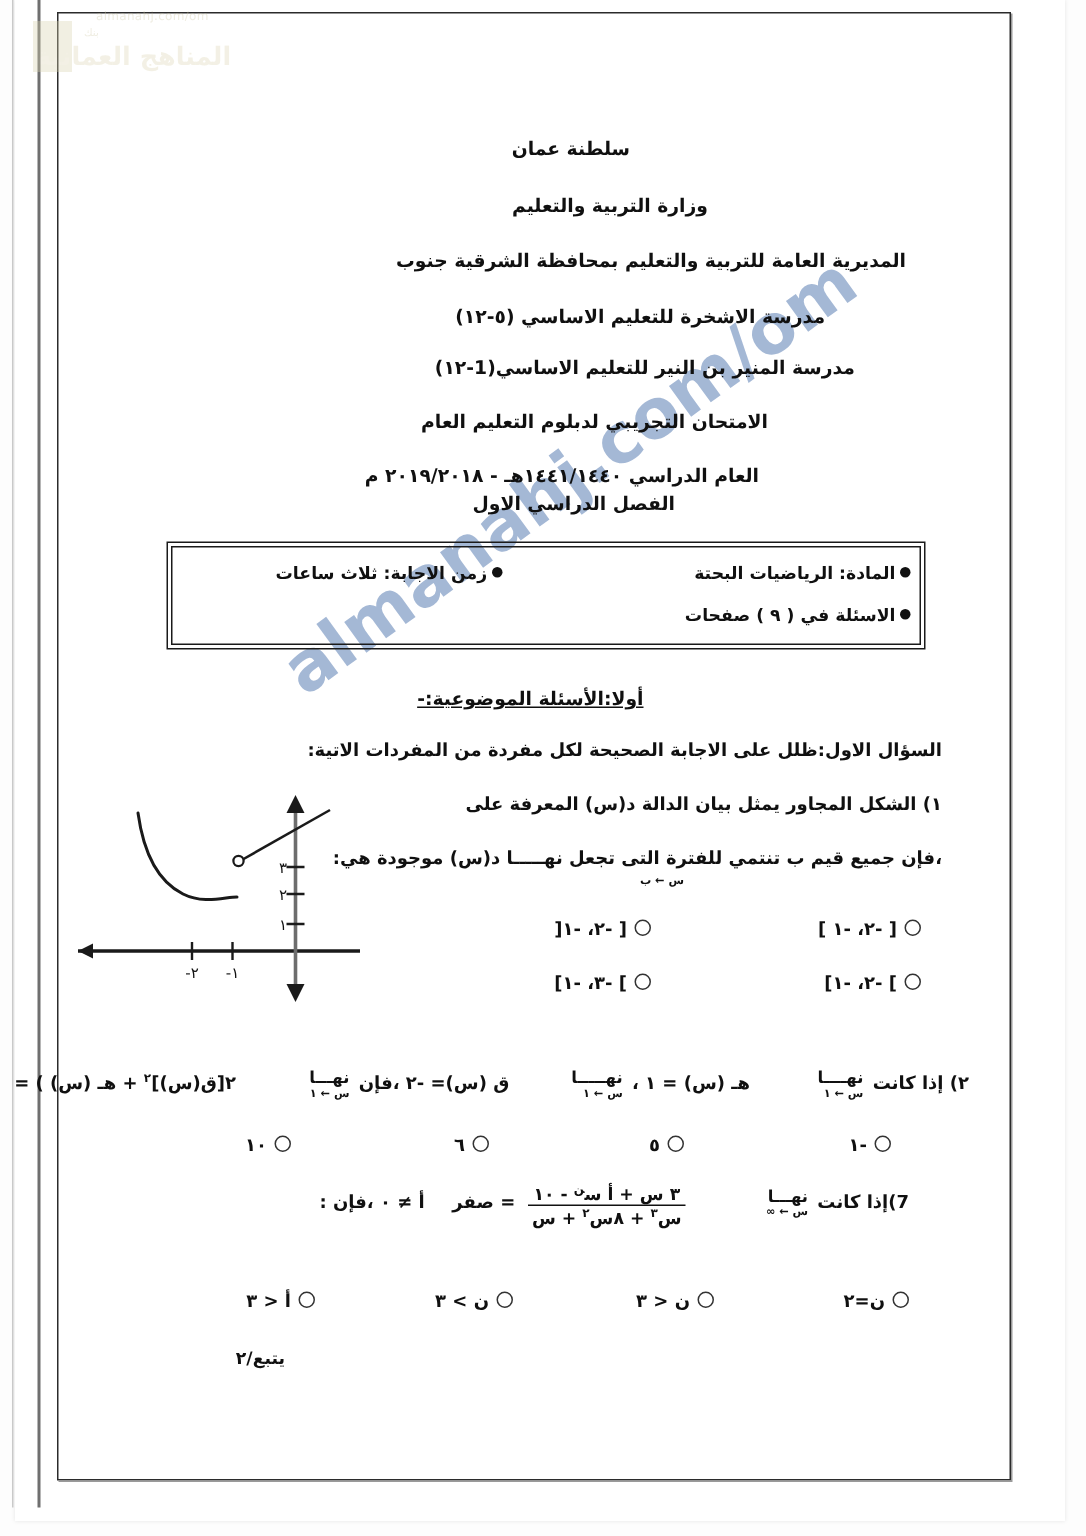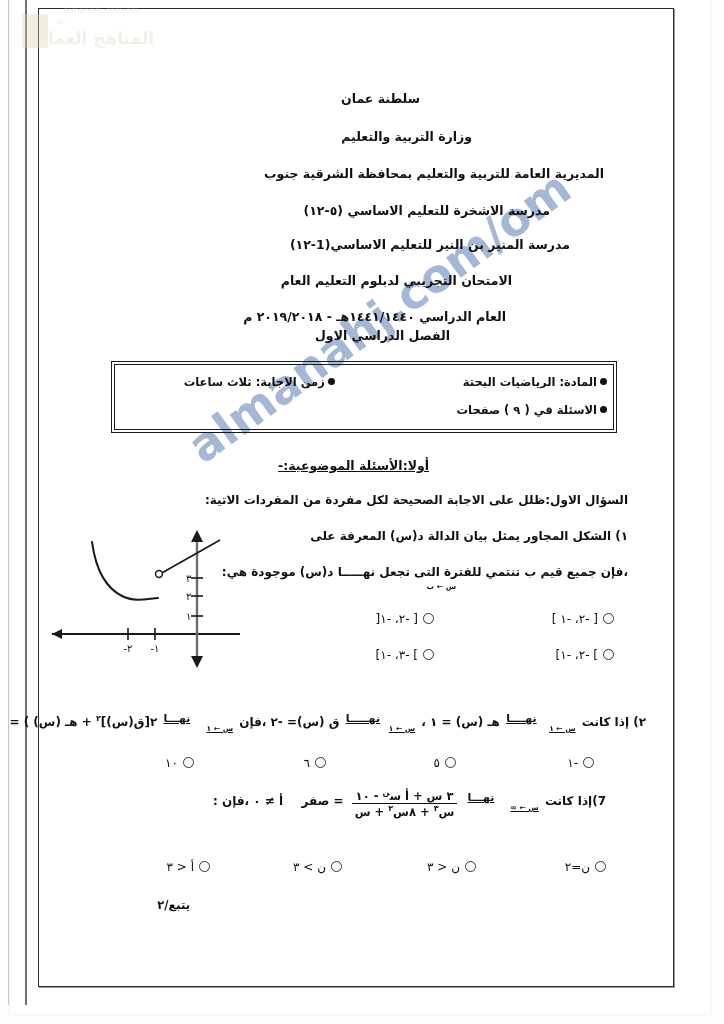--- a/index.html
+++ b/index.html
@@ -166,44 +166,43 @@
     font-size: 12px;
     font-weight: 700;
     white-space: nowrap;
     line-height: 1.15;
   }
 
   
   .opt {
     position: absolute;
     font-size: 12px;
-    font-weight: 400;
+    font-weight: 700;
     white-space: nowrap;
     direction: rtl;
   }
   .opt-circle {
     display: inline-block;
     width: 9px; height: 9px;
     border: 1.2px solid #333;
     border-radius: 50%;
     vertical-align: -1px;
     margin-left: 5px;
     background: transparent;
   }
   .opt-text { direction: ltr; unicode-bidi: bidi-override; display: inline-block; }
   .opt-text.rtl { direction: rtl; unicode-bidi: normal; }
 
   
   .lim {
     display: inline-block;
     position: relative;
-    text-align: left;
+    text-align: right;
     vertical-align: middle;
     margin: 0 2px;
-    text-decoration: underline;
   }
   .lim .lim-top { font-size: 11px; display: block; line-height: 1; }
   .lim .lim-bot { font-size: 7.5px; display: block; line-height: 1; margin-top: 1px; margin-left: 43px; }
 
   
   .frac {
     display: inline-block;
     text-align: center;
     vertical-align: middle;
     margin: 0 4px;

